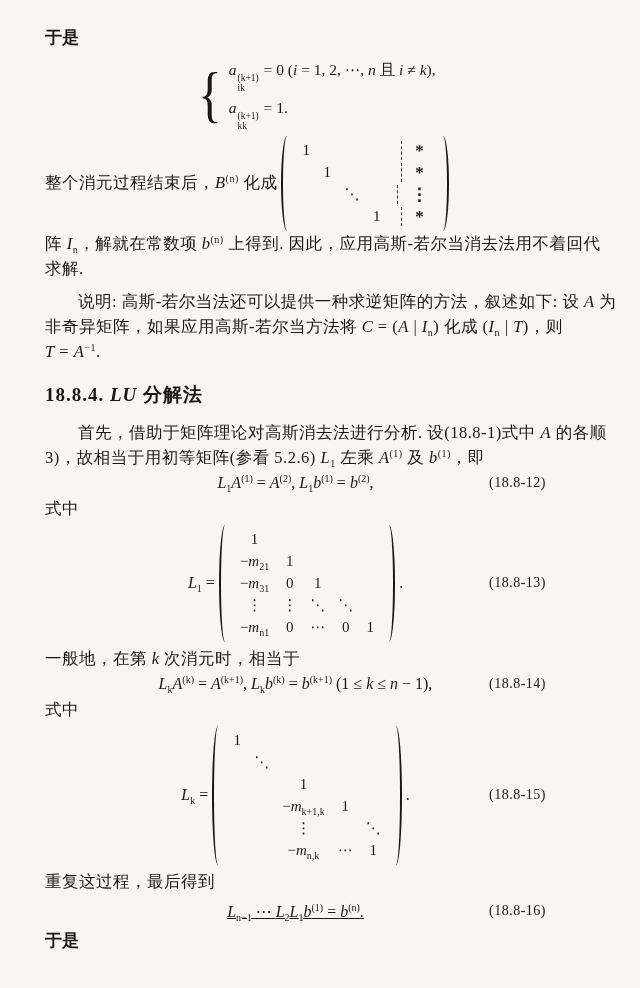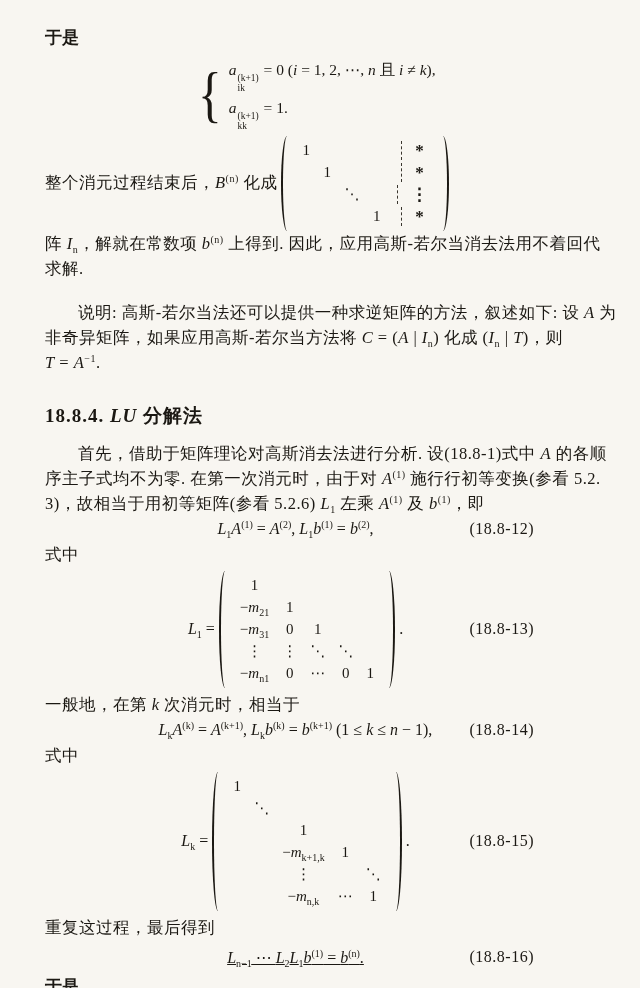--- a/index.html
+++ b/index.html
@@ -39,22 +39,22 @@
   }
   .supsub .ss-sup{display:block;}
   .supsub .ss-sub{display:block;}
   
   .disp{
     position:relative;
     display:flex;justify-content:center;align-items:center;
     font-size:16px;
   }
   .eqnum{
-    position:absolute;right:12px;top:50%;transform:translateY(-50%);
-    font-size:16px;letter-spacing:.5px;
+    position:absolute;right:0;top:50%;transform:translateY(-50%);
+    font-size:14px;letter-spacing:.5px;
   }
   .mline{white-space:nowrap;}
   
   .brace-eq{justify-content:flex-start;padding-left:150px;margin-top:6px;}
   .brace{
     font-size:62px;font-weight:200;line-height:1;
     transform:scaleX(.8);display:inline-block;margin-right:4px;
   }
   .brace-lines .mline{line-height:27px;font-size:15.5px;}
   
@@ -84,24 +84,24 @@
   }
   
   .matpara{
     display:flex;align-items:center;
     margin-top:2px;
     font-size:16.5px;letter-spacing:.5px;
   }
   .matpara .tail{white-space:normal;line-height:25px;}
   .heading{
     font-size:19px;font-weight:bold;letter-spacing:1px;
-    margin:28px 0 12px 0;
+    margin:18px 0 12px 0;
   }
   .sp-s{margin-top:4px;}
-  .sp-m{margin-top:19px;}
+  .sp-m{margin-top:8px;}
 </style>
 </head>
 <body>
 
 <div class="page">
 
   <p class="lead">于是</p>
 
   <div class="disp brace-eq">
     <span class="brace">{</span>
@@ -149,21 +149,20 @@
   <p class="body-line"><span>阵 </span><i>I</i><sub>n</sub><span>，解就在常数项 </span><i>b</i><sup>(n)</sup><span> 上得到. 因此，应用高斯-若尔当消去法用不着回代</span></p>
   <p class="body-line"><span>求解.</span></p>
 
   <p class="body-line indent sp-m"><span>说明: 高斯-若尔当法还可以提供一种求逆矩阵的方法，叙述如下: 设 </span><i>A</i><span> 为</span></p>
   <p class="body-line"><span>非奇异矩阵，如果应用高斯-若尔当方法将 </span><i>C</i><span> = (</span><i>A</i><span> | </span><i>I</i><sub>n</sub><span>) 化成 (</span><i>I</i><sub>n</sub><span> | </span><i>T</i><span>)，则</span></p>
   <p class="body-line"><i>T</i><span> = </span><i>A</i><sup>−1</sup><span>.</span></p>
 
   <p class="heading"><span>18.8.4. </span><i>LU</i><span> 分解法</span></p>
 
   <p class="body-line indent"><span>首先，借助于矩阵理论对高斯消去法进行分析. 设(18.8-1)式中 </span><i>A</i><span> 的各顺</span></p>
-  <p class="body-line"><span>序主子式均不为零. 在第一次消元时，由于对 </span><i>A</i><sup>(1)</sup><span> 施行行初等变换(参看 5.2.</span></p>
   <p class="body-line"><span>3)，故相当于用初等矩阵(参看 5.2.6) </span><i>L</i><sub>1</sub><span> 左乘 </span><i>A</i><sup>(1)</sup><span> 及 </span><i>b</i><sup>(1)</sup><span>，即</span></p>
 
   <div class="disp sp-s">
     <span class="mline"><i>L</i><sub>1</sub><i>A</i><sup>(1)</sup><span> = </span><i>A</i><sup>(2)</sup><span>,  </span><i>L</i><sub>1</sub><i>b</i><sup>(1)</sup><span> = </span><i>b</i><sup>(2)</sup><span>,</span></span>
     <span class="eqnum">(18.8-12)</span>
   </div>
 
   <p class="body-line sp-s">式中</p>
 
   <div class="disp sp-s">

